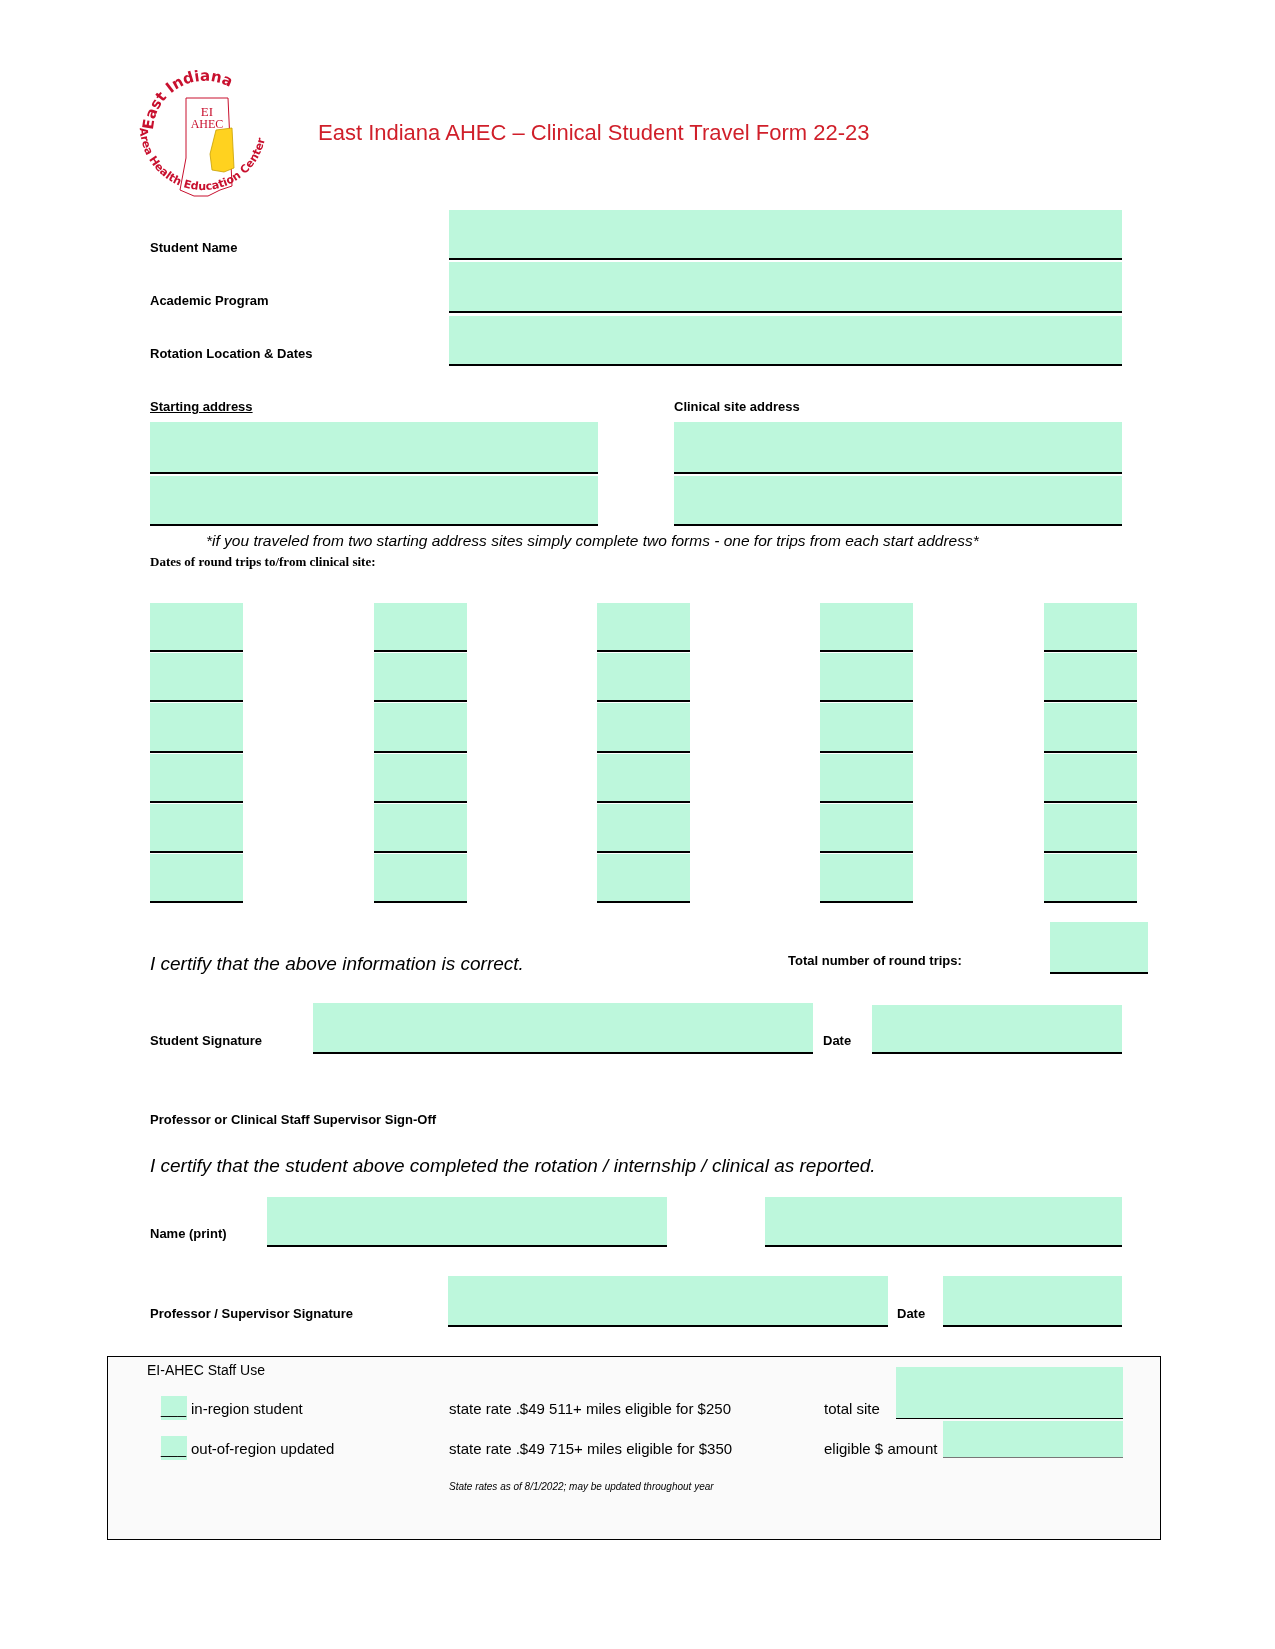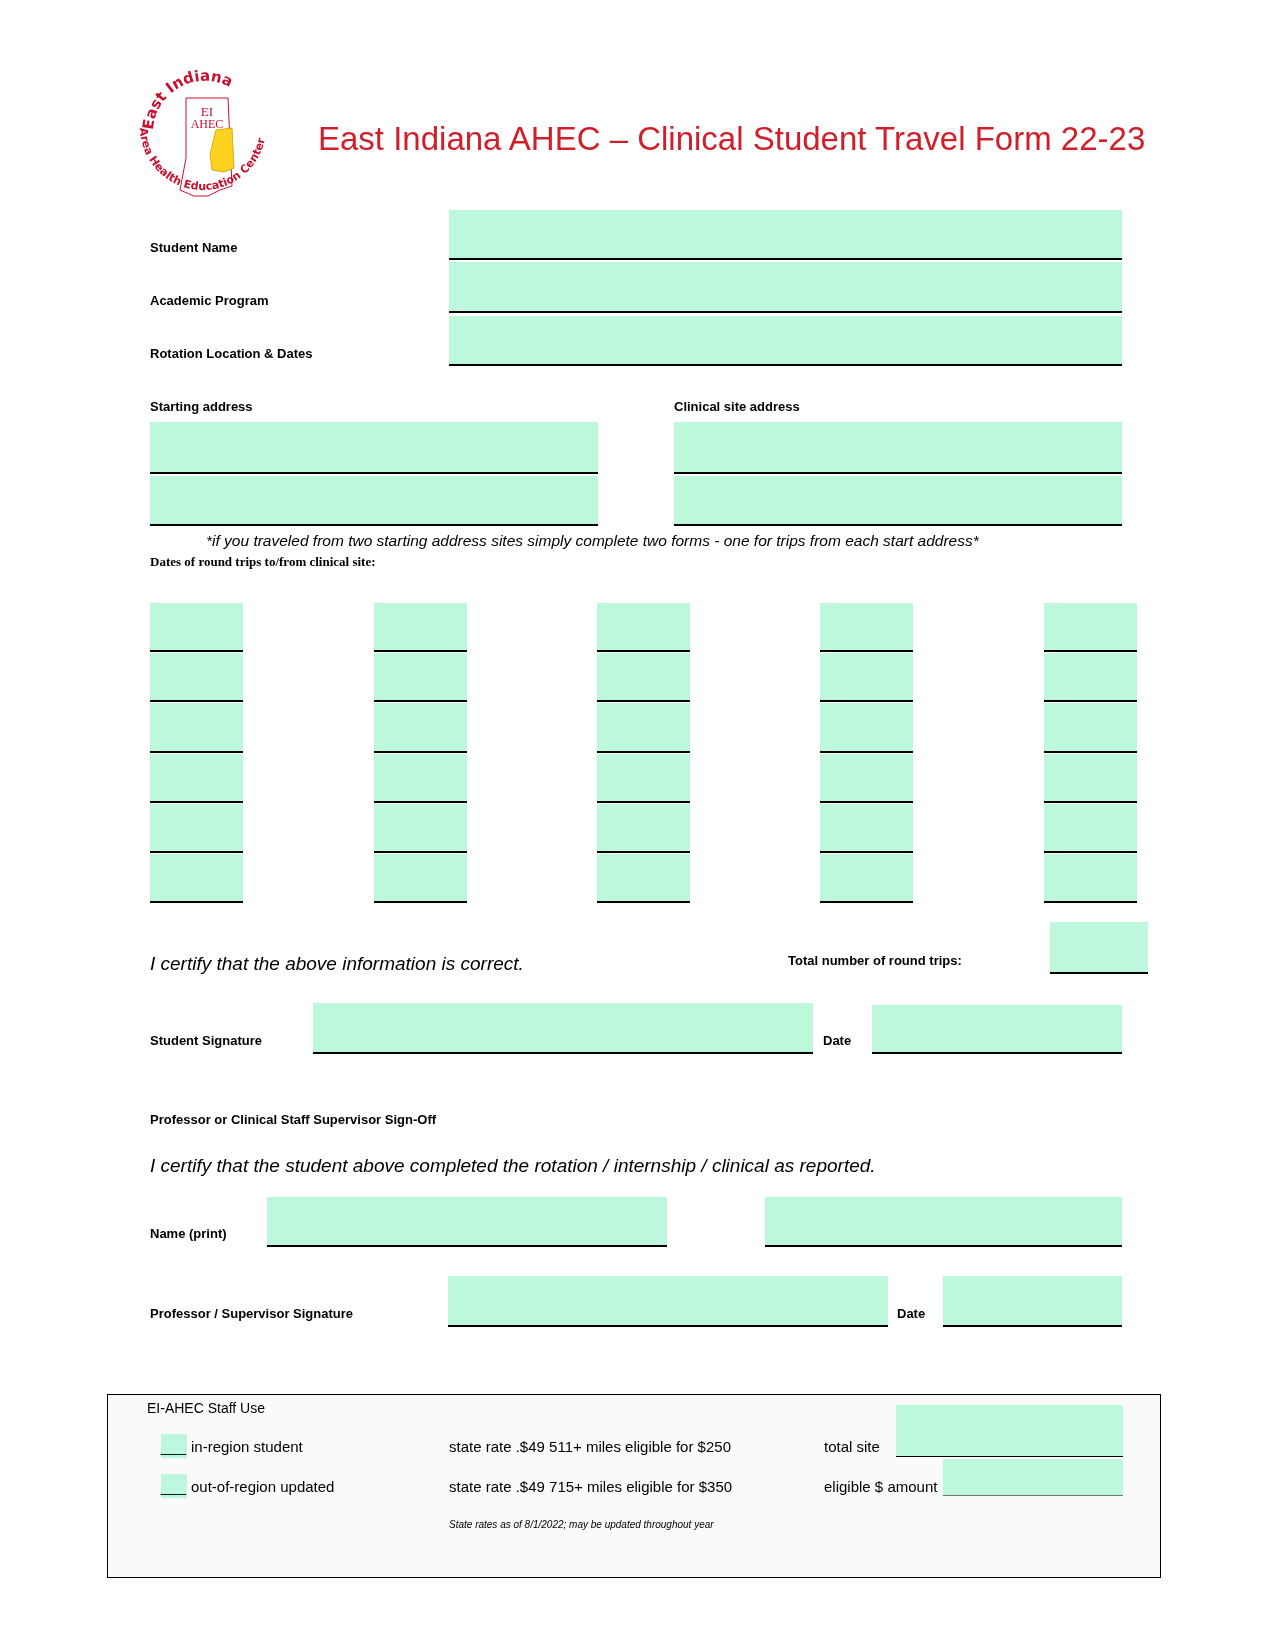--- a/index.html
+++ b/index.html
@@ -2,22 +2,22 @@
 <html><head>
 <meta charset="utf-8">
 <style>
   html,body{margin:0;padding:0;background:#fff;}
   body{width:1275px;height:1649px;position:relative;overflow:hidden;font-family:"Liberation Sans",sans-serif;color:#000;}
   .abs{position:absolute;}
   .fill{position:absolute;background:#bdf7dc;}
   .line{position:absolute;height:0;border-bottom:2px solid #000;}
   .lbl{position:absolute;font-weight:bold;font-size:13px;white-space:nowrap;}
   .ital{position:absolute;font-style:italic;font-size:19px;white-space:nowrap;}
-  .title{position:absolute;left:318px;top:120px;font-size:33px;color:#d01f2a;white-space:nowrap;}
-  .staff{position:absolute;left:107px;top:1356px;width:1052px;height:182px;border:1.5px solid #000;background:#fafafa;margin-top:38px;}
+  .title{position:absolute;left:318px;top:120px;font-size:22px;color:#d01f2a;white-space:nowrap;}
+  .staff{position:absolute;left:107px;top:1356px;width:1052px;height:182px;border:1.5px solid #000;background:#fafafa;}
   .st{position:absolute;font-size:15px;white-space:nowrap;}
   .note{position:absolute;font-style:italic;font-size:10px;white-space:nowrap;}
 </style>
 </head>
 <body>
 
 <div class="abs" style="left:128px;top:68px;width:150px;height:150px;">
   <svg width="150" height="150" viewBox="0 0 150 150">
     <defs>
       <path id="arcTop" d="M 25 62 A 52 52 0 0 1 128 55"></path>
@@ -38,21 +38,21 @@
 <div class="lbl" style="left:150px;top:240px;">Student Name</div>
 
 <div class="fill" style="left:449px;top:262px;width:673px;height:50px;"></div>
 <div class="line" style="left:449px;top:311px;width:673px;"></div>
 <div class="lbl" style="left:150px;top:293px;">Academic Program</div>
 
 <div class="fill" style="left:449px;top:316px;width:673px;height:48px;"></div>
 <div class="line" style="left:449px;top:364px;width:673px;"></div>
 <div class="lbl" style="left:150px;top:346px;">Rotation Location &amp; Dates</div>
 
-<div class="lbl" style="left:150px;top:399px;">Starting address</div>
+<div class="lbl" style="left:150px;top:399px;text-decoration:underline;">Starting address</div>
 <div class="lbl" style="left:674px;top:399px;">Clinical site address</div>
 
 <div class="fill" style="left:150px;top:422px;width:448px;height:50px;"></div>
 <div class="line" style="left:150px;top:472px;width:448px;"></div>
 <div class="fill" style="left:150px;top:476px;width:448px;height:48px;"></div>
 <div class="line" style="left:150px;top:524px;width:448px;"></div>
 
 <div class="fill" style="left:674px;top:422px;width:448px;height:50px;"></div>
 <div class="line" style="left:674px;top:472px;width:448px;"></div>
 <div class="fill" style="left:674px;top:476px;width:448px;height:48px;"></div>

